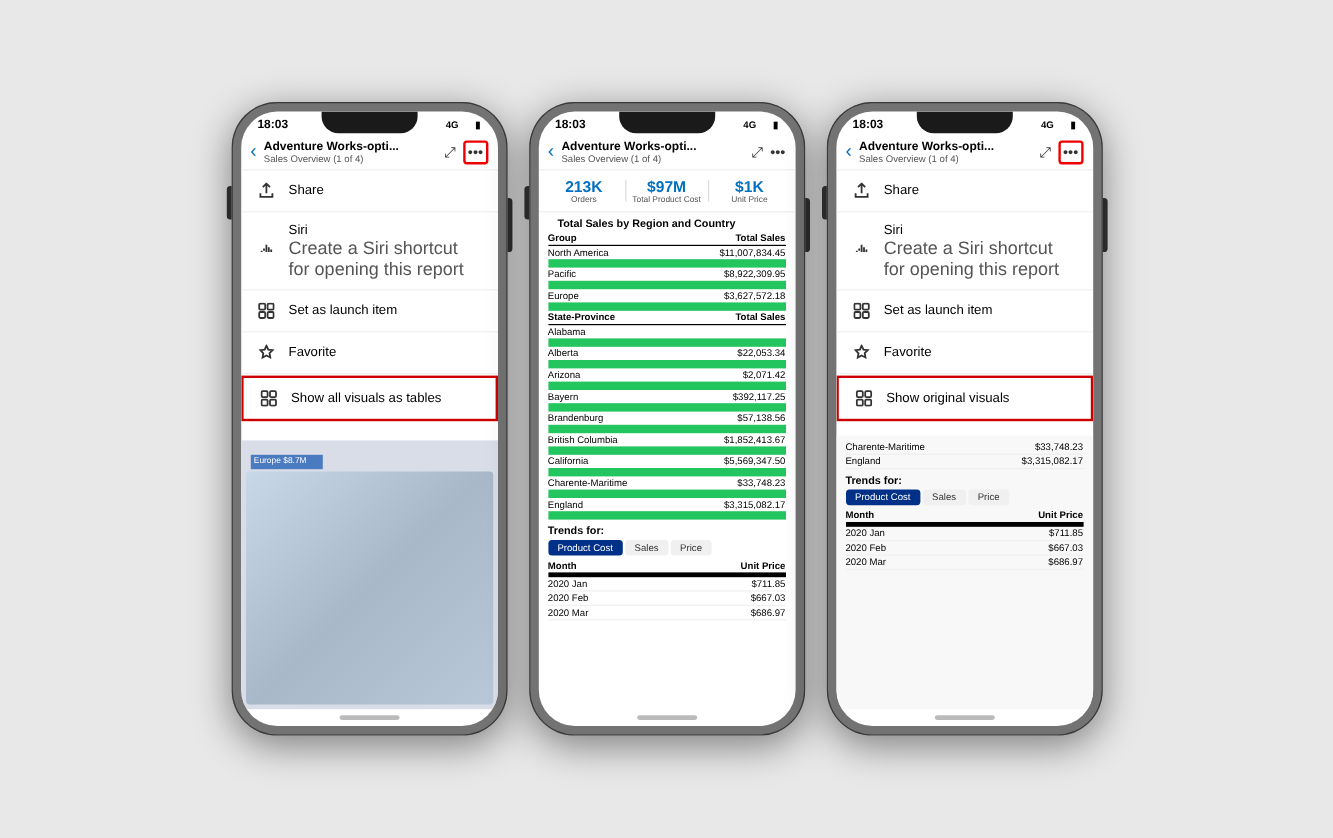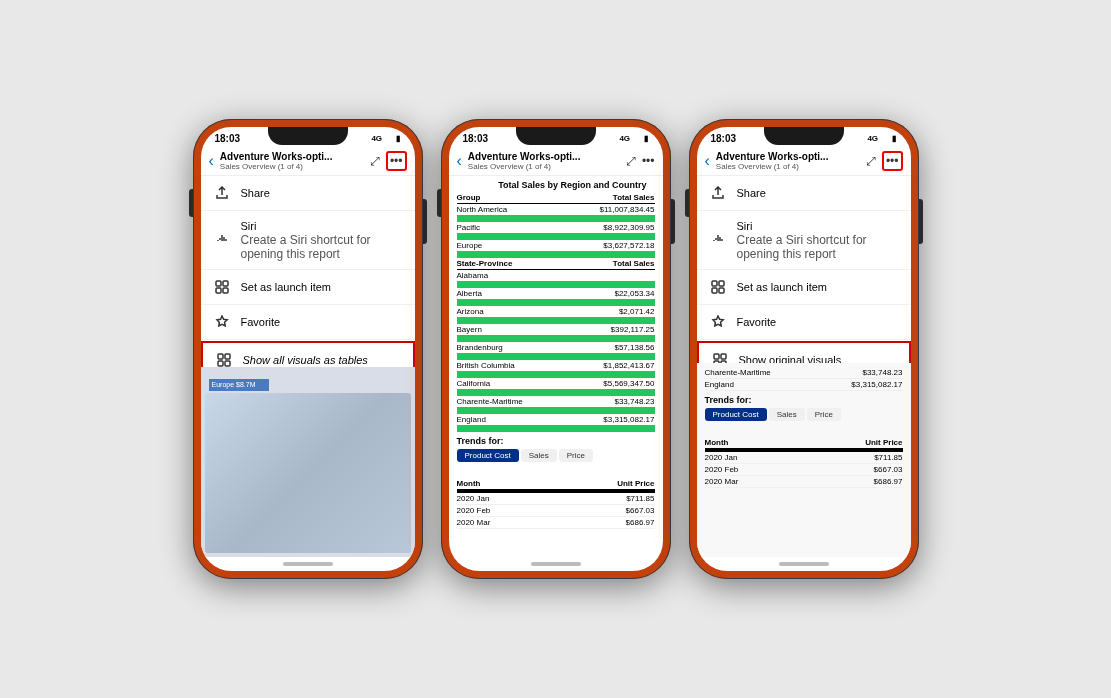--- a/index.html
+++ b/index.html
@@ -15,22 +15,22 @@
     }
 
     .phone-wrapper {
       display: flex;
       flex-direction: column;
       align-items: center;
     }
 
     .phone {
       width: 230px;
-      height: 460px;
-      background: #c2410c;
+      height: 528px;
+      background: #737373;
       border-radius: 38px;
       padding: 8px;
       box-shadow: 0 8px 32px rgba(0,0,0,0.45), inset 0 0 0 1px #3a3a3a;
       position: relative;
     }
 
     .phone-inner {
       width: 100%;
       height: 100%;
       background: #fff;
@@ -147,21 +147,21 @@
       flex-shrink: 0;
     }
 
     .menu-label {
       font-size: 11px;
       color: #000;
       line-height: 1.3;
     }
 
     .menu-sublabel {
-      font-size: 12px;
+      font-size: 15px;
       color: #555;
     }
 
     
     .report-bg {
       flex: 1;
       background: #d8dde8;
       position: relative;
       overflow: hidden;
     }
@@ -229,21 +229,20 @@
       width: 1px;
       background: #ddd;
       margin: 2px 0;
     }
 
     .section-title {
       font-size: 9px;
       font-weight: 600;
       padding: 4px 8px 2px;
       color: #000;
-      text-align: right;
     }
 
     .table-container {
       padding: 0 8px;
       font-size: 8px;
     }
 
     .table-header-row {
       display: flex;
       border-bottom: 1px solid #000;
@@ -274,21 +273,21 @@
 
     .trends-title {
       font-size: 9px;
       font-weight: 600;
       margin-bottom: 3px;
     }
 
     .trends-tabs {
       display: flex;
       gap: 2px;
-      margin-bottom: 16px;
+      margin-bottom: 3px;
     }
 
     .trend-tab {
       padding: 2px 8px;
       font-size: 8px;
       border-radius: 3px;
       color: #333;
       background: #f0f0f0;
     }
 
@@ -418,21 +417,21 @@
 
         <div class="menu-item">
           <div class="menu-icon">
             <svg width="14" height="14" viewBox="0 0 14 14" fill="none" stroke="#333" stroke-width="1.5">
               <path d="M7 1l1.6 3.3 3.6.5-2.6 2.5.6 3.6L7 9.3 3.8 11l.6-3.6L2 4.8l3.6-.5z"></path>
             </svg>
           </div>
           <span class="menu-label">Favorite</span>
         </div>
 
-        <div class="menu-item highlighted" style="border: 2px solid #cc0000; margin: 1px 0; font-style: italic;">
+        <div class="menu-item highlighted" style="border: 2px solid #cc0000; margin: 1px 0;">
           <div class="menu-icon">
             <svg width="14" height="14" viewBox="0 0 14 14" fill="none" stroke="#333" stroke-width="1.5">
               <rect x="1" y="1" width="5" height="5" rx="1"></rect>
                 <rect x="8" y="1" width="5" height="5" rx="1"></rect>
               <rect x="1" y="8" width="5" height="5" rx="1"></rect>
                 <rect x="8" y="8" width="5" height="5" rx="1"></rect>
             </svg>
           </div>
           <span class="menu-label">Show all visuals as tables</span>
         </div>
@@ -474,20 +473,36 @@
           <span class="header-title-sub">Sales Overview (1 of 4)</span>
         </div>
         <div class="header-icons">
           <span class="header-icon">⤢</span>
           <span class="header-icon">•••</span>
         </div>
       </div>
 
       <div class="report-content">
 
+        <div class="kpi-row">
+          <div class="kpi-item">
+            <span class="kpi-value blue">213K</span>
+            <span class="kpi-label">Orders</span>
+          </div>
+          <div class="kpi-divider"></div>
+          <div class="kpi-item">
+            <span class="kpi-value blue">$97M</span>
+            <span class="kpi-label">Total Product Cost</span>
+          </div>
+          <div class="kpi-divider"></div>
+          <div class="kpi-item">
+            <span class="kpi-value blue">$1K</span>
+            <span class="kpi-label">Unit Price</span>
+          </div>
+        </div>
 
         <div class="table-container">
           <div class="section-title">Total Sales by Region and Country</div>
           <div class="table-header-row">
             <span class="col-group">Group</span>
             <span class="col-sales">Total Sales</span>
           </div>
           <div class="table-row">
             <span class="col-group">North America</span>
             <span class="col-sales">$11,007,834.45</span>

